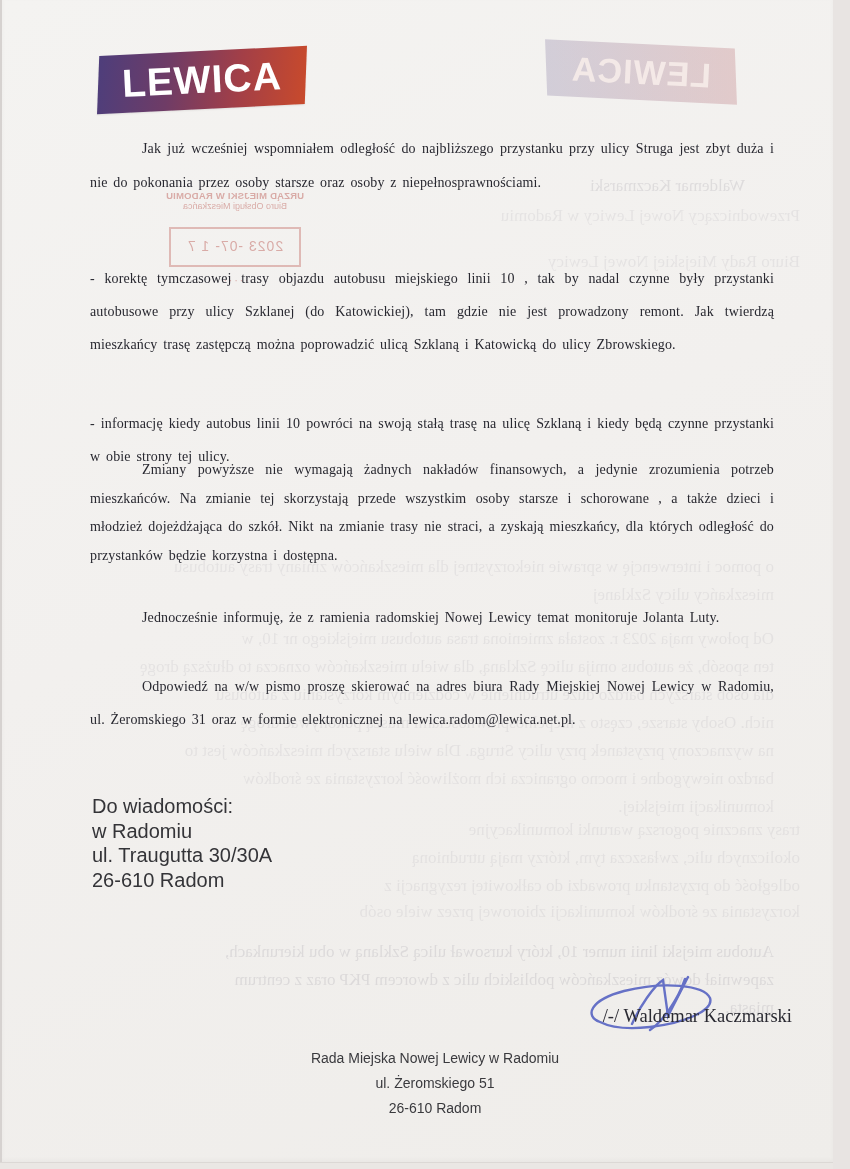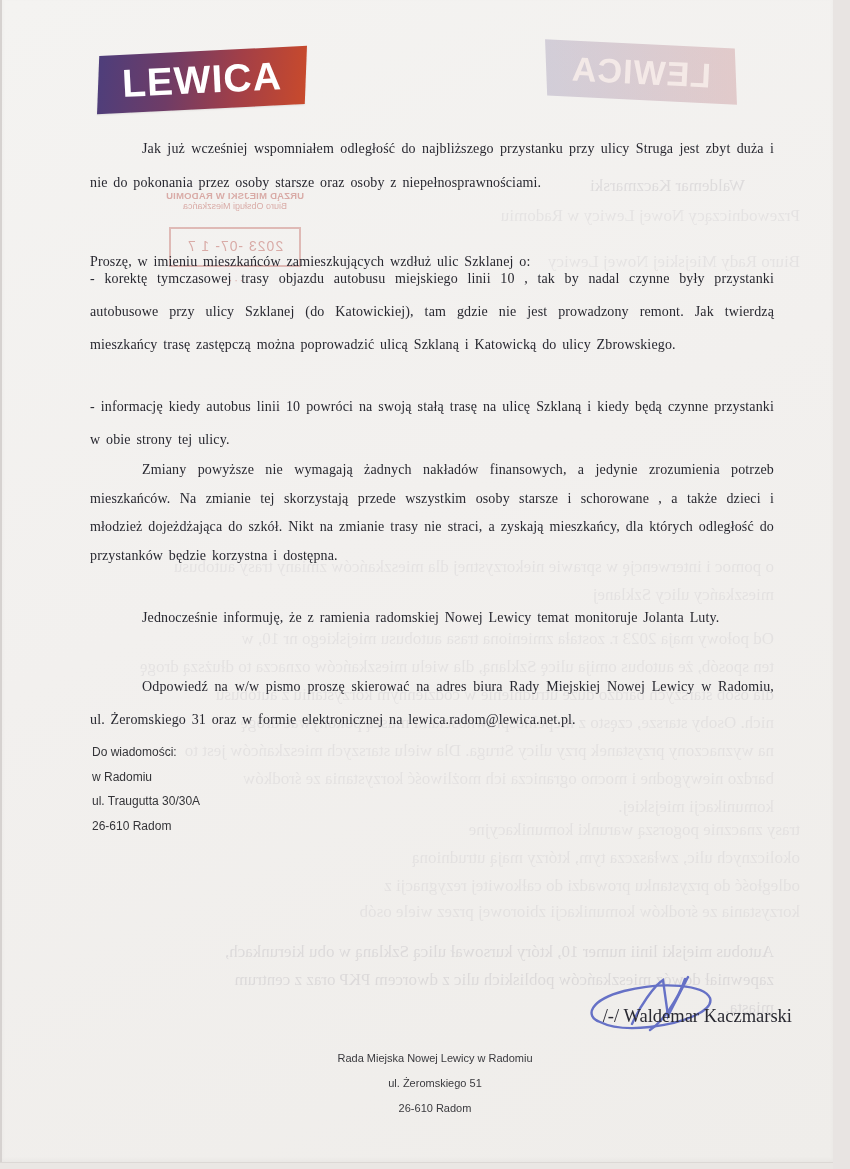--- a/index.html
+++ b/index.html
@@ -31,39 +31,39 @@
   .ghost-logo span{transform:skewX(5deg);color:rgba(246,236,233,.9);
         font-family:"Liberation Sans",sans-serif;font-weight:800;font-size:34px;letter-spacing:1px;}
 
   
   .para{position:absolute;left:90px;width:684px;text-align:justify;
         font-size:14px;color:#282830;word-spacing:.15em;letter-spacing:.01em;}
   .indent{text-indent:52px;}
   #p1{top:118px;line-height:34px;}
   #p2{top:231px;line-height:34px;}
   #p3{top:248px;line-height:33px;}
-  #p4{top:358px;line-height:33px;margin-top:32px;}
+  #p4{top:375px;line-height:33px;margin-top:32px;}
   #p5{top:442px;line-height:28.5px;}
   #p6{top:587px;line-height:34px;}
   #p7{top:656px;line-height:33px;}
 
   
-  .cc{position:absolute;left:92px;top:740px;font-family:"Liberation Sans",sans-serif;
-      font-size:12px;line-height:24.5px;color:#343438;}
+  .cc{position:absolute;left:92px;top:794px;font-family:"Liberation Sans",sans-serif;
+      font-size:20px;line-height:24.5px;color:#343438;}
 
   
   .salutation{position:absolute;left:540px;top:960px;width:240px;text-align:center;
       font-size:18px;color:#2a2a32;}
   .sig-svg{position:absolute;left:566px;top:972px;}
   .signed{position:absolute;left:528px;top:1006px;width:264px;text-align:right;
       font-size:18.5px;color:#2a2a32;}
 
   
   .footer{position:absolute;left:40px;top:1046px;width:790px;text-align:center;
-      font-family:"Liberation Sans",sans-serif;font-size:11px;line-height:25px;color:#3a3a3e;}
+      font-family:"Liberation Sans",sans-serif;font-size:14px;line-height:25px;color:#3a3a3e;}
 
   
   .ghost{position:absolute;transform:scaleX(-1);color:#8e8a96;opacity:.13;
          filter:blur(.4px);font-size:17px;white-space:nowrap;overflow:visible;}
   .ghost.strong{opacity:.20;}
 
   
   .stamp{position:absolute;left:156px;top:190px;width:158px;transform:scaleX(-1);
          color:#c4726c;opacity:.55;font-family:"Liberation Sans",sans-serif;text-align:center;
          filter:blur(.3px);}
@@ -94,21 +94,20 @@
   <div class="ghost" style="left:560px;top:252px;width:240px;">Biuro Rady Miejskiej Nowej Lewicy</div>
 
   <div class="stamp">
     <div class="stamp-l1">URZĄD MIEJSKI W RADOMIU</div>
     <div class="stamp-l2">Biuro Obsługi Mieszkańca</div>
     <div class="stamp-box">2023 -07- 1 7</div>
     <div class="stamp-dots">·····</div>
   </div>
 
   <p id="p1" class="para indent">Jak już wcześniej wspomniałem odległość do najbliższego przystanku przy ulicy Struga jest zbyt duża i nie do pokonania przez osoby starsze oraz osoby z niepełnosprawnościami.</p>
-  <p id="p2" class="para">Proszę, w imieniu mieszkańców zamieszkujących wzdłuż ulic Szklanej o:</p>
   <p id="p3" class="para">- korektę tymczasowej trasy objazdu autobusu miejskiego linii 10 , tak by nadal czynne były przystanki autobusowe przy ulicy Szklanej (do Katowickiej), tam gdzie nie jest prowadzony remont. Jak twierdzą mieszkańcy trasę zastępczą można poprowadzić ulicą Szklaną i Katowicką do ulicy Zbrowskiego.</p>
   <p id="p4" class="para">- informację kiedy autobus linii 10 powróci na swoją stałą trasę na ulicę Szklaną i kiedy będą czynne przystanki w obie strony tej ulicy.</p>
   <p id="p6" class="para indent">Jednocześnie informuję, że z ramienia radomskiej Nowej Lewicy temat monitoruje Jolanta Luty.</p>
   <p id="p5" class="para indent">Zmiany powyższe nie wymagają żadnych nakładów finansowych, a jedynie zrozumienia potrzeb mieszkańców. Na zmianie tej skorzystają przede wszystkim osoby starsze i schorowane , a także dzieci i młodzież dojeżdżająca do szkół. Nikt na zmianie trasy nie straci, a zyskają mieszkańcy, dla których odległość do przystanków będzie korzystna i dostępna.</p>
   <p id="p7" class="para indent">Odpowiedź na w/w pismo proszę skierować na adres biura Rady Miejskiej Nowej Lewicy w Radomiu, ul. Żeromskiego 31 oraz w formie elektronicznej na lewica.radom@lewica.net.pl.</p>
 
   <div class="ghost" style="left:90px;top:557px;width:684px;">o pomoc i interwencję w sprawie niekorzystnej dla mieszkańców zmiany trasy autobusu</div>
   <div class="ghost" style="left:420px;top:585px;width:354px;">mieszkańcy ulicy Szklanej</div>
   <div class="ghost" style="left:90px;top:629px;width:684px;">Od połowy maja 2023 r. została zmieniona trasa autobusu miejskiego nr 10, w</div>
   <div class="ghost" style="left:90px;top:657px;width:684px;">ten sposób, że autobus omija ulicę Szklaną, dla wielu mieszkańców oznacza to dłuższą drogę</div>

